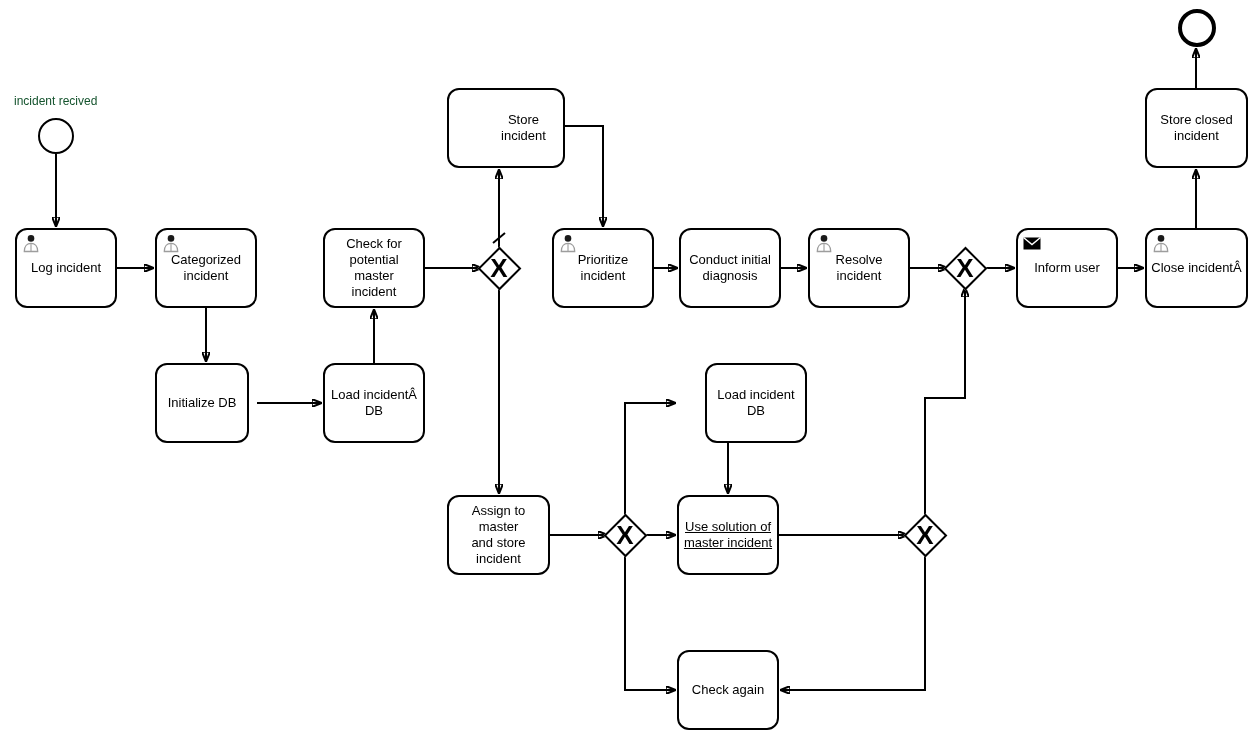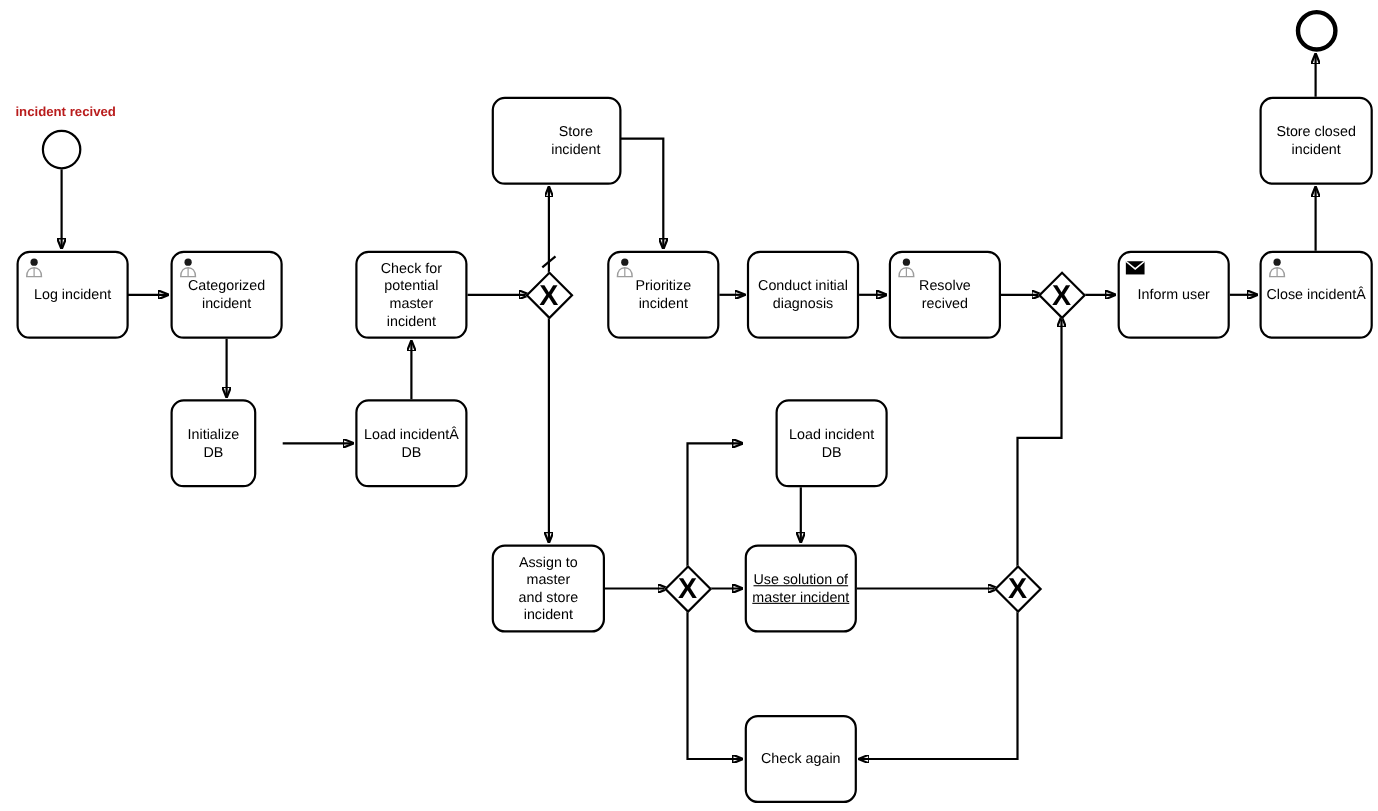--- a/index.html
+++ b/index.html
@@ -54,24 +54,23 @@
     border-radius:50%;
     background:#ffffff;
     z-index:6;
   }
   .event.start{ border:2px solid #000000; }
   .event.end{ border:4px solid #000000; }
   .event-label{
     position:absolute;
     font-size:12px;
     line-height:14px;
-    color:#b91c1c;
+    color:#14532d;
     white-space:nowrap;
     z-index:6;
-    font-weight:bold;
   }
   
   .gateway{
     position:absolute;
     width:44px;
     height:44px;
     z-index:6;
   }
   .gateway .diamond{
     position:absolute;
@@ -189,21 +188,21 @@
   <div class="task" style="left:155px; top:228px; width:102px; height:80px;">
     <svg class="task-icon" viewBox="0 0 20 20" xmlns="http://www.w3.org/2000/svg">
       <circle cx="10" cy="5.4" r="3.3" fill="#1a1a1a"></circle>
       <path d="M3.3 18.5 C3.3 13.2 6.2 10.4 10 10.4 C13.8 10.4 16.7 13.2 16.7 18.5 Z" fill="none" stroke="#9d9d9d" stroke-width="1.3"></path>
       <path d="M10 10.6 L10 18.4" stroke="#9d9d9d" stroke-width="1.1" fill="none"></path>
     </svg>
     <span class="tlabel">Categorized
 incident</span>
   </div>
 
-  <div class="task" style="left:155px; top:363px; width:78px; height:80px;">
+  <div class="task" style="left:155px; top:363px; width:94px; height:80px;">
     <span class="tlabel">Initialize DB</span>
   </div>
 
   <div class="task" style="left:323px; top:363px; width:102px; height:80px;">
     <span class="tlabel">Load incidentÂ
 DB</span>
   </div>
 
   <div class="task" style="left:323px; top:228px; width:102px; height:80px;align-items:center;">
     <span class="tlabel">Check for
@@ -229,21 +228,21 @@
     <span class="tlabel">Conduct initial
 diagnosis</span>
   </div>
 
   <div class="task" style="left:808px; top:228px; width:102px; height:80px;">
     <svg class="task-icon" viewBox="0 0 20 20" xmlns="http://www.w3.org/2000/svg">
       <circle cx="10" cy="5.4" r="3.3" fill="#1a1a1a"></circle>
       <path d="M3.3 18.5 C3.3 13.2 6.2 10.4 10 10.4 C13.8 10.4 16.7 13.2 16.7 18.5 Z" fill="none" stroke="#9d9d9d" stroke-width="1.3"></path>
       <path d="M10 10.6 L10 18.4" stroke="#9d9d9d" stroke-width="1.1" fill="none"></path>
     </svg>
-    <span class="tlabel">Resolve recived</span>
+    <span class="tlabel">Resolve incident</span>
   </div>
 
   <div class="task" style="left:1016px; top:228px; width:102px; height:80px;justify-content:flex-end;">
     <svg class="task-icon" viewBox="0 0 20 20" xmlns="http://www.w3.org/2000/svg">
       <rect x="1.5" y="4.5" width="17" height="12" fill="#000000"></rect>
       <path d="M1.5 4.5 L10 11.5 L18.5 4.5" fill="none" stroke="#ffffff" stroke-width="1.4"></path>
     </svg>
     <span class="tlabel">Inform user</span>
   </div>
 

